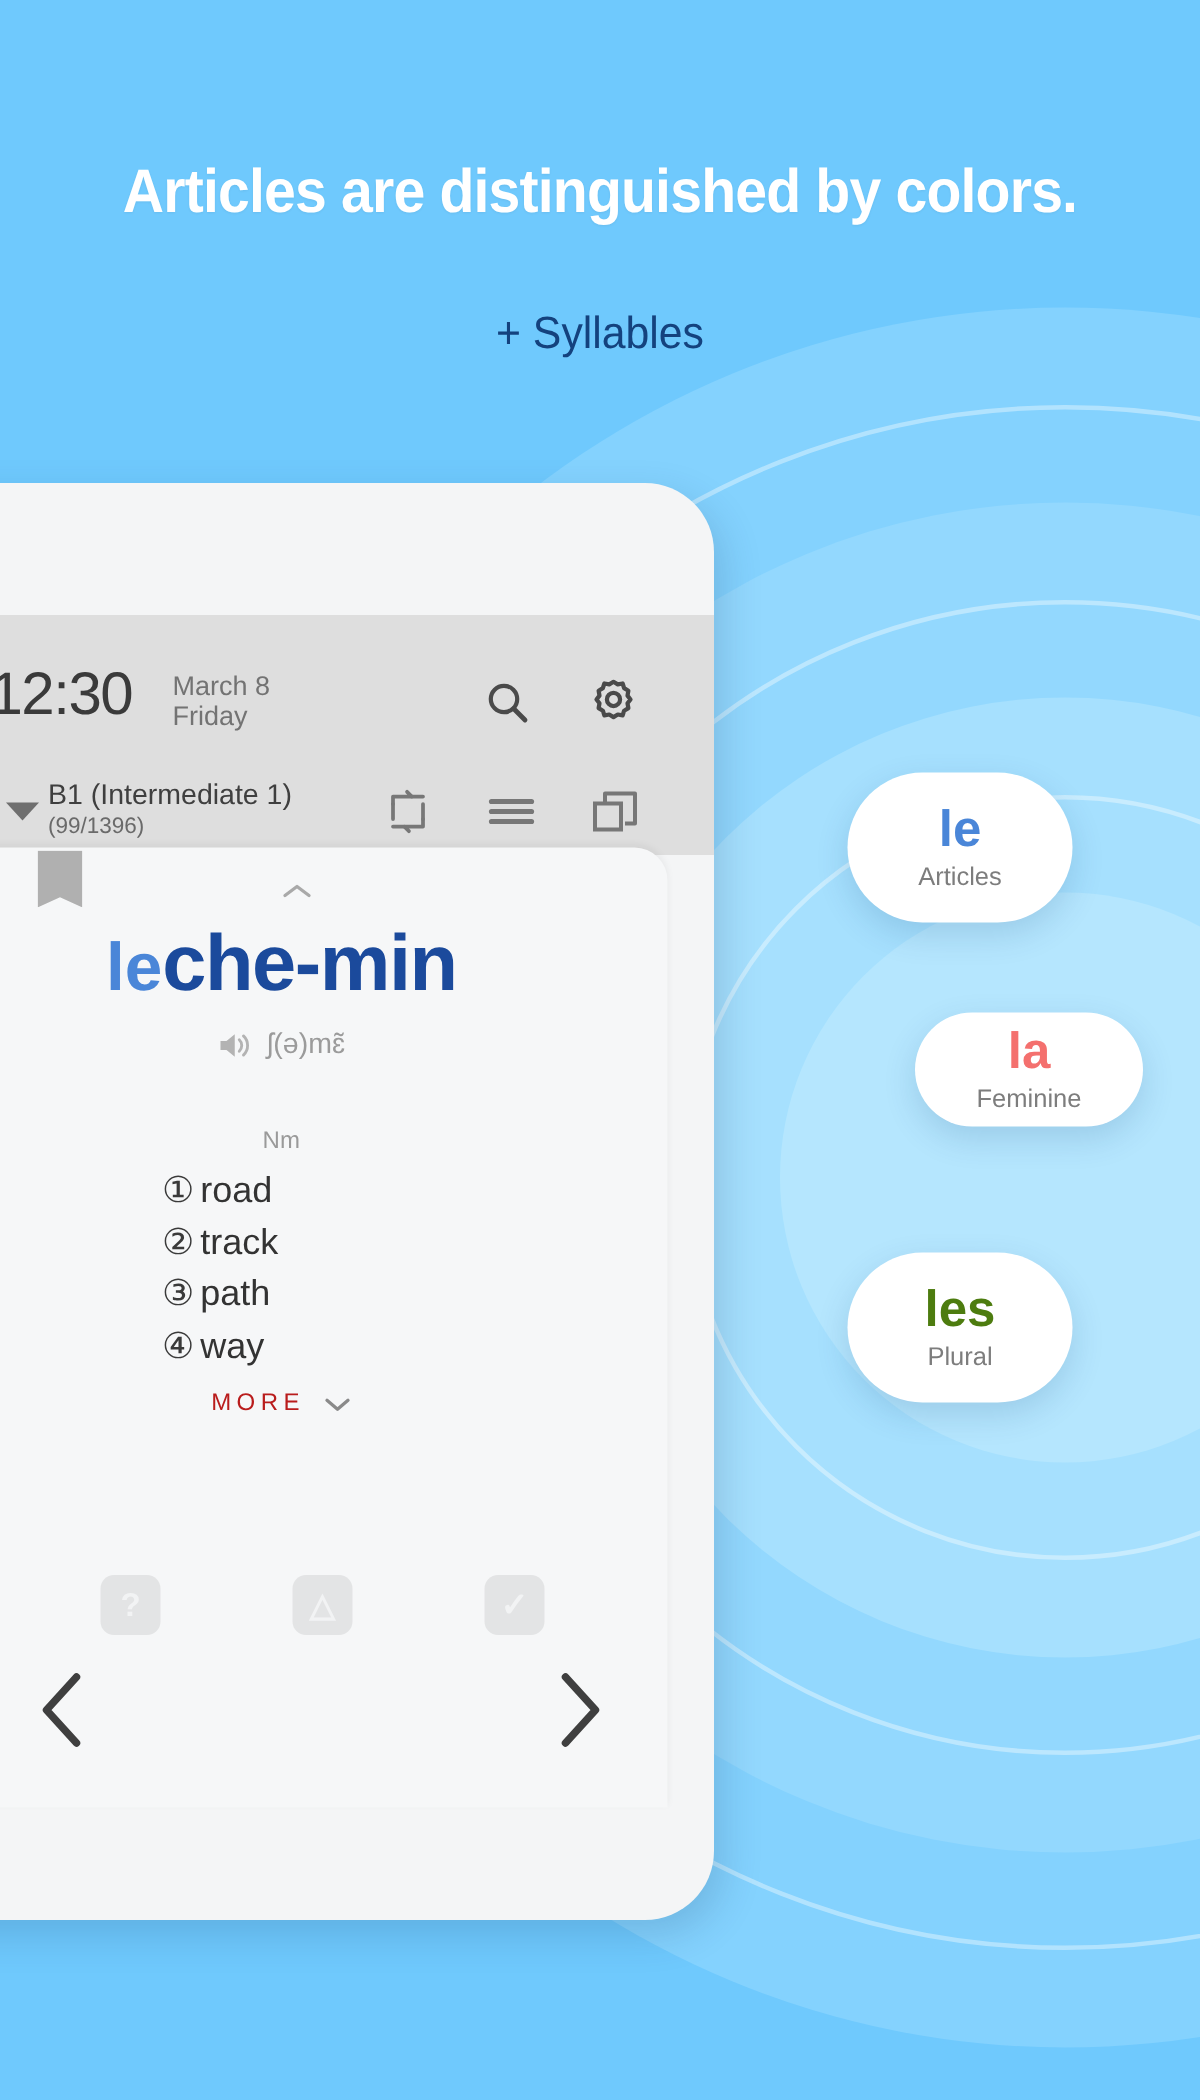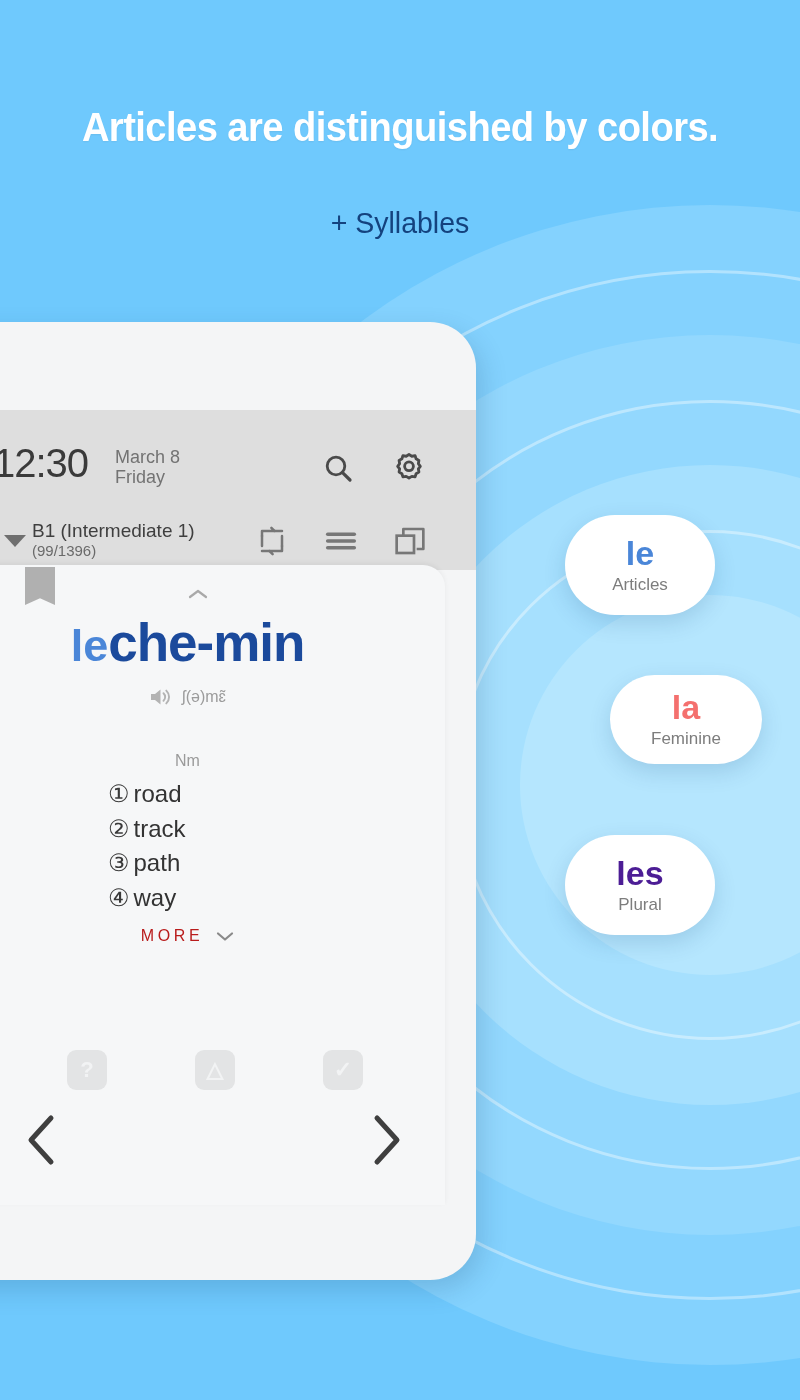--- a/index.html
+++ b/index.html
@@ -112,21 +112,21 @@
     position:absolute; left:0; top:290px; width:535px;
     text-align:center; white-space:nowrap;
   }
   .art { font-size:45px; font-weight:700; color:#4a86d8; }
   .wrd { font-size:53px; font-weight:700; color:#1b4a9c; letter-spacing:-1px;text-align:right; }
 
   .ipa-row {
     position:absolute; left:0; top:364px; width:535px;
     display:flex; justify-content:center; align-items:center; gap:9px;
   }
-  .ipa-txt { font-size:16px; color:#9b9b9b;text-align:right; }
+  .ipa-txt { font-size:19px; color:#9b9b9b;text-align:right; }
 
   .pos {
     position:absolute; left:0; top:430px; width:535px;
     text-align:center; font-size:16px; color:#9a9a9a;
   }
   .defs {
     position:absolute; left:188px; top:455px;
     font-size:24px; color:#333; line-height:1.44;
   }
   .defs div { white-space:nowrap; }
@@ -173,27 +173,27 @@
 
   
   .acard {
     position:absolute;
     background:#ffffff; border-radius:60px;
     box-shadow:0 8px 22px rgba(20,70,120,0.16);
     display:flex; flex-direction:column;
     align-items:center; justify-content:center;
   }
   .ac1 { left:565px; top:515px; width:150px; height:100px; }
-  .ac2 { left:610px; top:675px; width:152px; height:89px; }
+  .ac2 { left:610px; top:675px; width:152px; height:76px; }
   .ac3 { left:565px; top:835px; width:150px; height:100px; }
   .ac-word { font-size:34px; font-weight:700; line-height:1; }
   .ac-sub  { font-size:17px; color:#7d7d7d; margin-top:5px; }
   .w-mas { color:#4a86d8; }
   .w-fem { color:#f4706e; }
-  .w-plu { color:#4c1d95; }
+  .w-plu { color:#4d7c0f; }
 </style>
 </head>
 <body>
 
 <div id="stage">
 
   <div class="rings">
     <div class="ring r1"></div>
     <div class="ring r2"></div>
     <div class="ring r3"></div>

